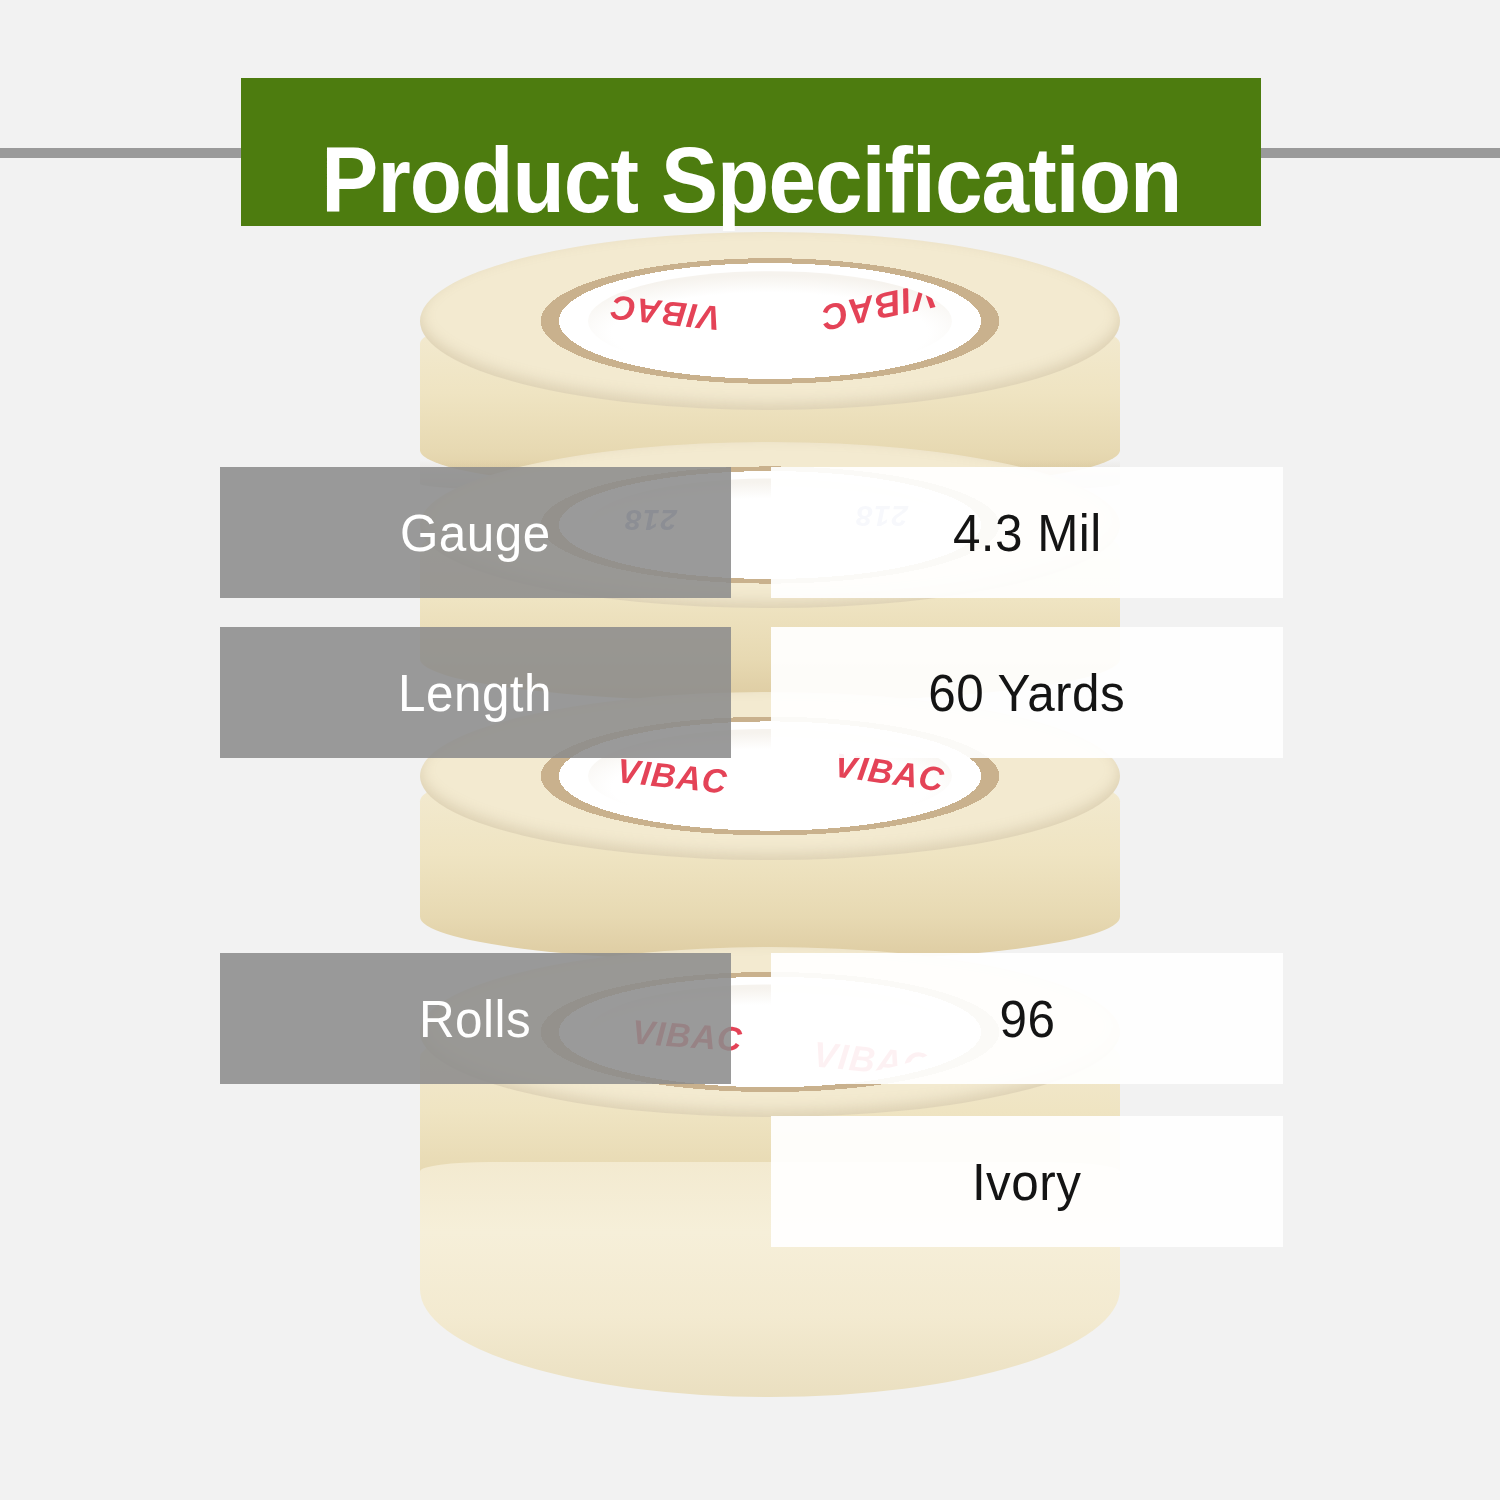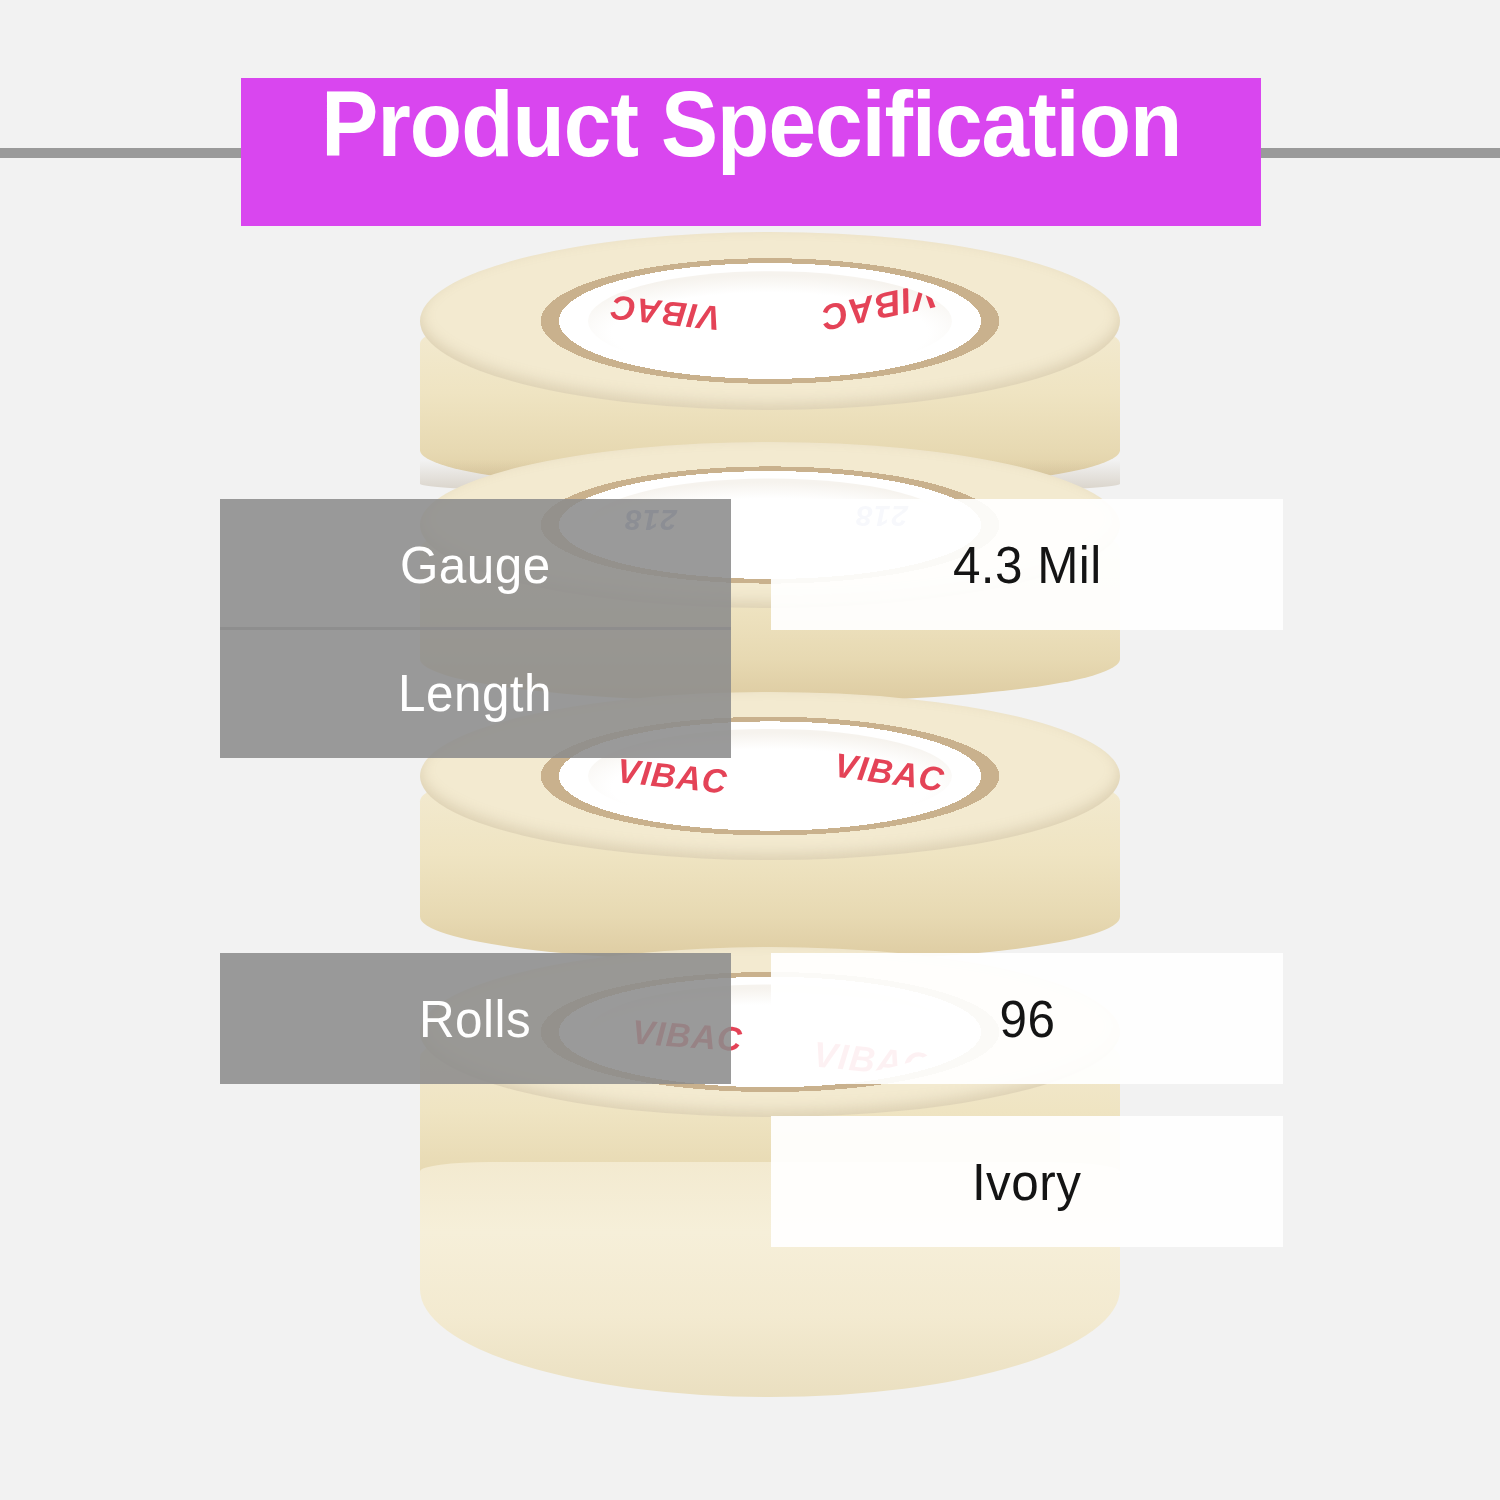--- a/index.html
+++ b/index.html
@@ -30,23 +30,23 @@
   }
   .rule-left  { left: 0;    width: 245px; }
   .rule-right { left: 1257px; width: 243px; }
 
   .title-banner {
     position: absolute;
     left: 241px;
     top: 78px;
     width: 1020px;
     height: 148px;
-    background: #d946ef;
+    background: #4d7c0f;
     display: flex;
-    align-items: flex-start;
+    align-items: flex-end;
     justify-content: center;
   }
   .title-text {
     color: #ffffff;
     font-family: "Liberation Sans", sans-serif;
     font-weight: bold;
     font-size: 92px;
     letter-spacing: -1px;
     line-height: 1;
     white-space: nowrap;
@@ -223,33 +223,36 @@
 
     <div class="roll" style="top:930px;">
       <div class="roll-body" style="top:0px; height:235px; border-radius:10% 10% 50% 50% / 4% 4% 46% 46%;
                   background:linear-gradient(180deg,#f3ead0 0%,#f6efd9 30%,#f3ead0 66%,#eadfc0 100%);"></div>
     </div>
 
   </div>
 
   <div class="rows">
 
-    <div class="row" style="top:467px;margin-top:32px;">
+    <div class="row" style="top:467px;">
       <div class="cell cell-label">
         <span class="label-text">Gauge</span>
       </div>
       <div class="cell cell-value">
         <span class="value-text">4.3 Mil</span>
       </div>
     </div>
 
     <div class="row" style="top:627px;padding-left:11px;">
       <div class="cell cell-label">
         <span class="label-text">Length</span>
       </div>
+      <div class="cell cell-value">
+        <span class="value-text">60 Yards</span>
+      </div>
     </div>
 
 
     <div class="row" style="top:953px;">
       <div class="cell cell-label">
         <span class="label-text">Rolls</span>
       </div>
       <div class="cell cell-value">
         <span class="value-text">96</span>
       </div>

